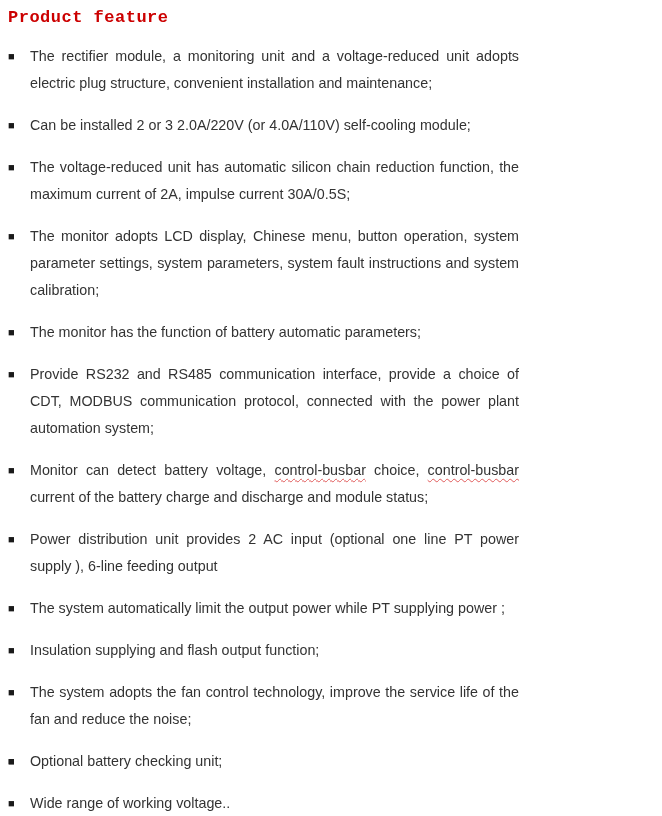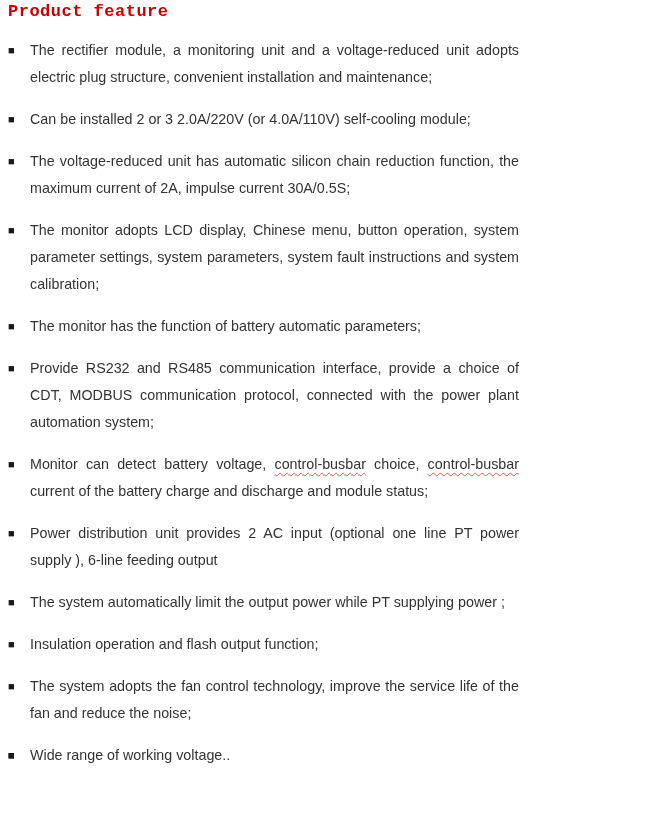--- a/index.html
+++ b/index.html
@@ -4,21 +4,21 @@
 <style>
   * { margin: 0; padding: 0; box-sizing: border-box; }
   html, body {
     width: 662px;
     background: #ffffff;
     font-family: "Liberation Sans", sans-serif;
   }
   .page {
     width: 529px;
     height: 816px;
-    padding: 2px 10px 0 8px;
+    padding: 8px 10px 0 8px;
     overflow: hidden;
     background: #ffffff;
   }
   .title {
     font-family: "Liberation Mono", "DejaVu Sans Mono", monospace;
     font-weight: bold;
     font-size: 17px;
     color: #cc0000;
     letter-spacing: 0.5px;
     margin-bottom: 16px;
@@ -80,28 +80,28 @@
     <li>
       <span class="bullet">■</span><span><span>Monitor can detect battery voltage, </span><span class="misspelled">control-busbar</span><span> choice, </span><span class="misspelled">control-busbar</span><span> current of the battery charge and discharge and module status;</span></span>
     </li>
     <li>
       <span class="bullet">■</span><span>Power distribution unit provides 2 AC input (optional one line PT power supply ), 6-line feeding output</span>
     </li>
     <li>
       <span class="bullet">■</span><span>The system automatically limit the output power while PT supplying power ;</span>
     </li>
     <li>
-      <span class="bullet">■</span><span>Insulation operation and flash output function;</span>
+      <span class="bullet">■</span><span>Insulation supplying and flash output function;</span>
     </li>
     <li>
       <span class="bullet">■</span><span>The system adopts the fan control technology, improve the service life of the fan and reduce the noise;</span>
     </li>
     <li>
       <span class="bullet">■</span>
     </li>
     <li>
-      <span class="bullet">■</span>
+      <span class="bullet">■</span><span>Optional battery checking unit;</span>
     </li>
     <li>
       <span class="bullet">■</span><span>Wide range of working voltage..</span>
     </li>
   </ul>
 </div>
 
 </body></html>

